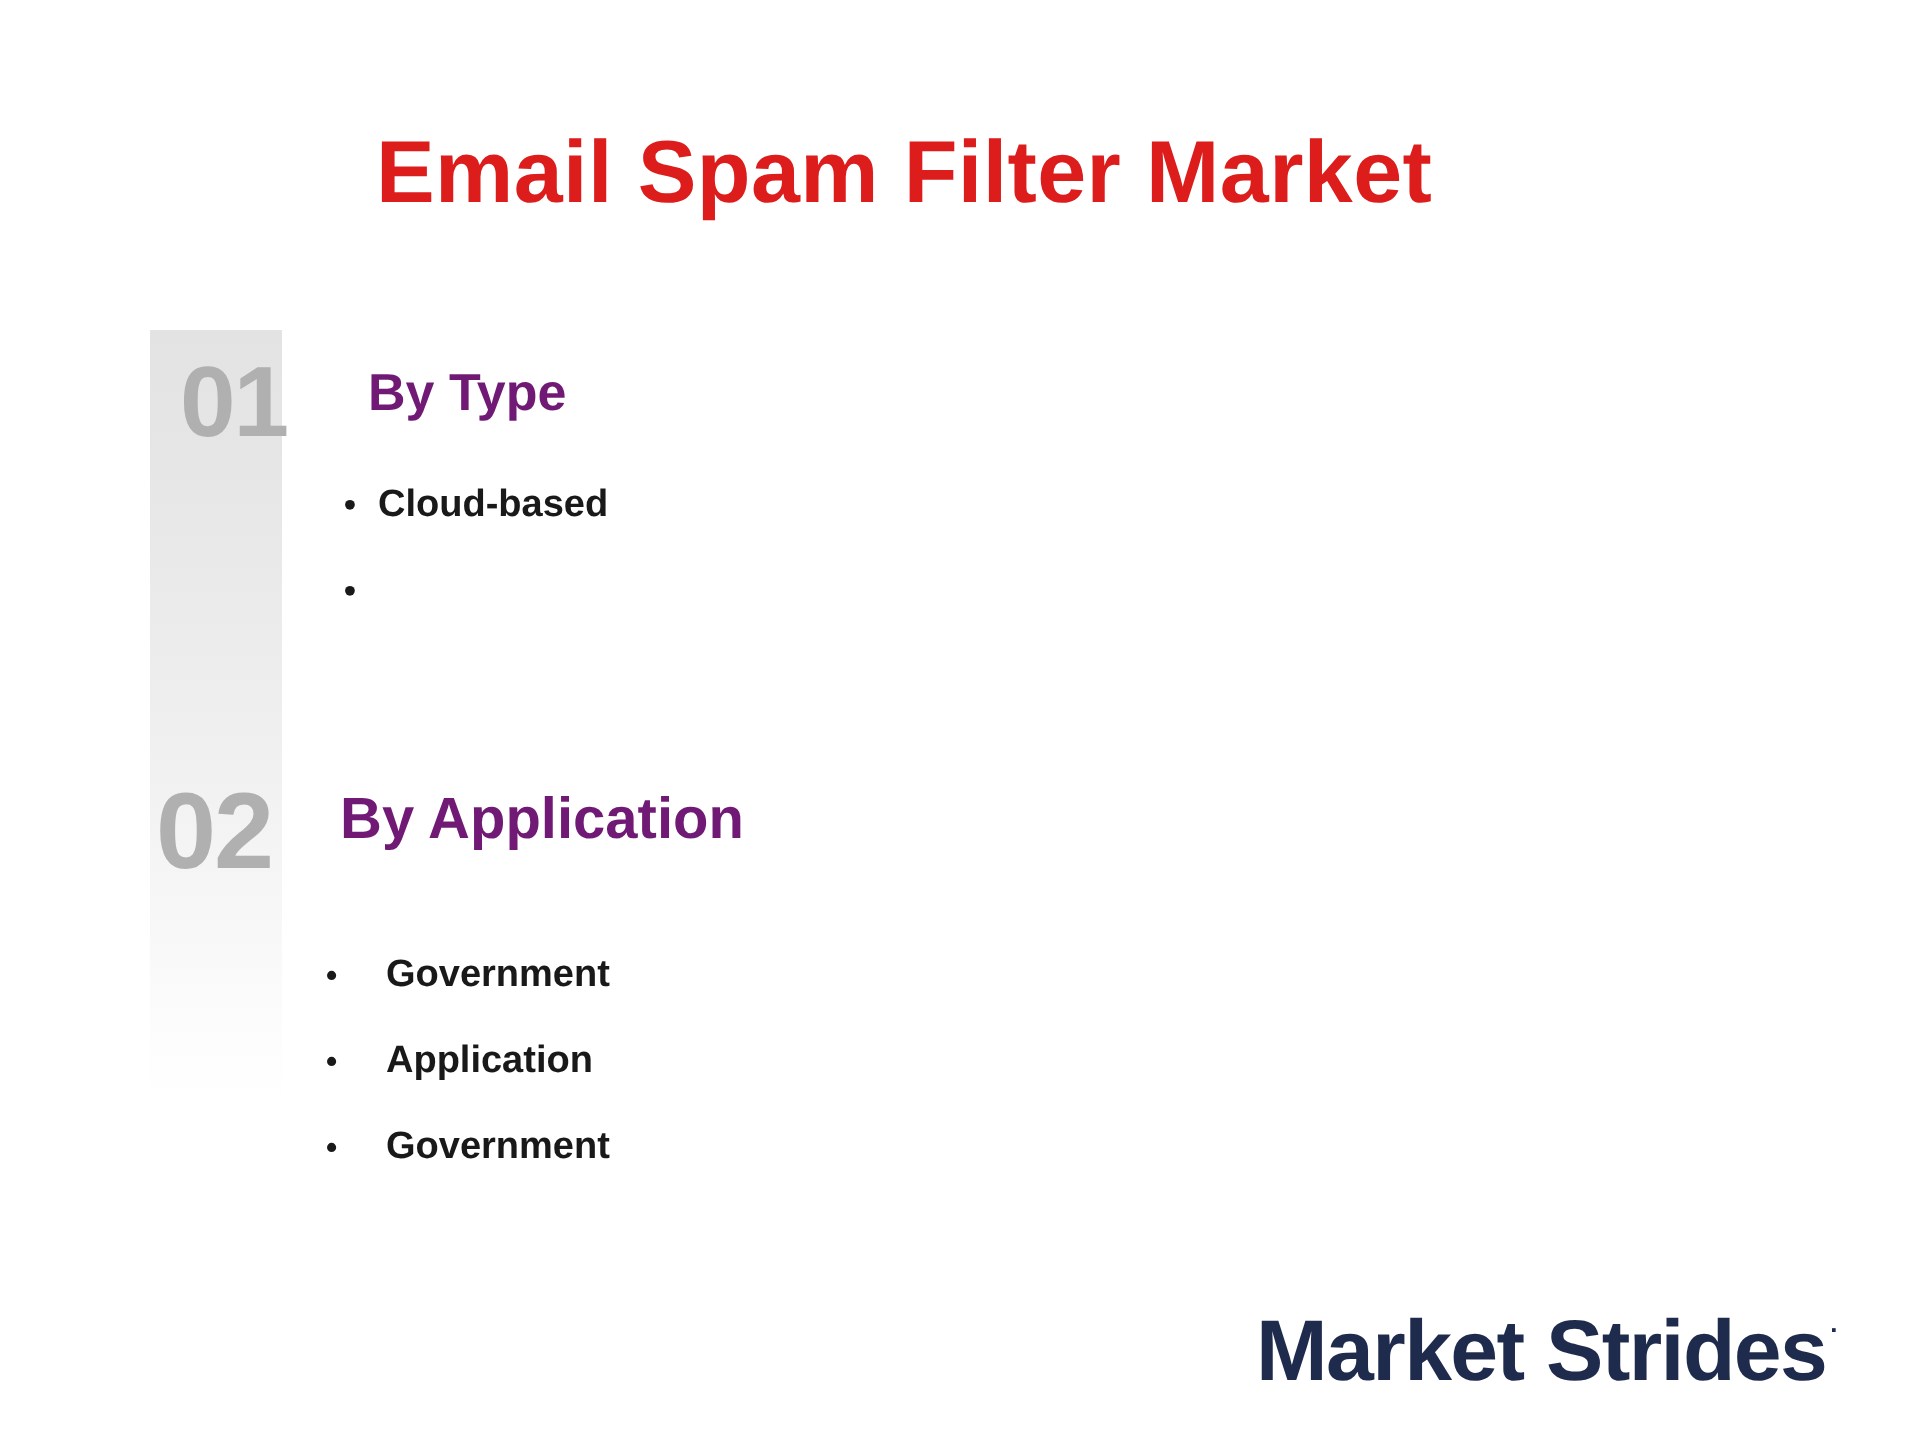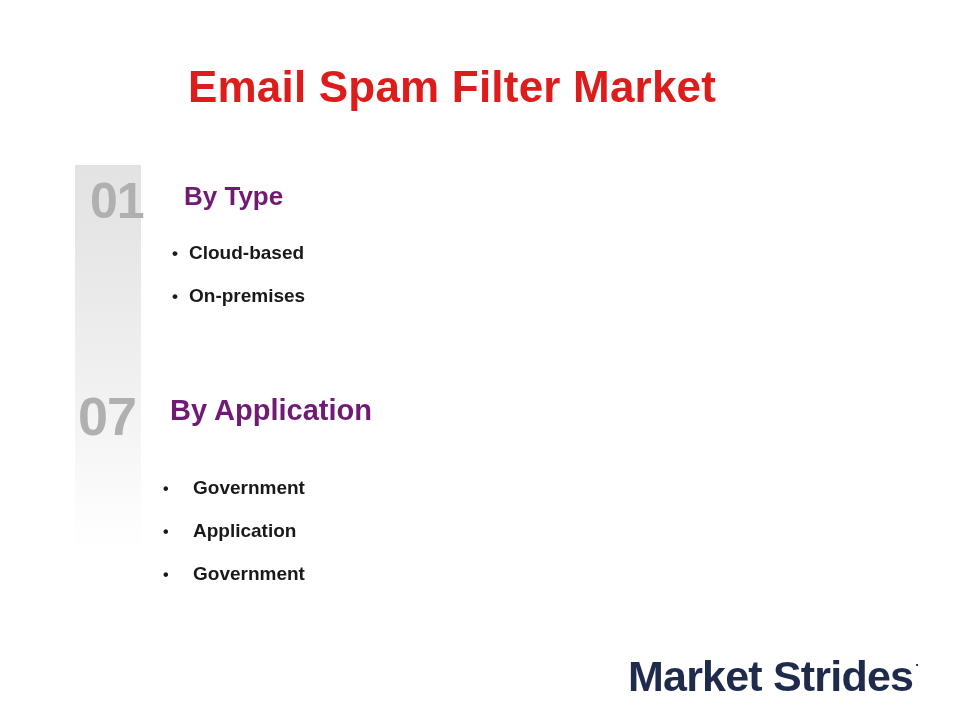--- a/index.html
+++ b/index.html
@@ -165,27 +165,26 @@
   <div class="section" id="section-type">
     <div class="section-number">01</div>
     <div class="section-heading">By  Type</div>
     <ul class="bullet-list">
       <li class="bullet-item">
         <span class="bullet-dot">•</span>
         <span>Cloud-based</span>
       </li>
       <li class="bullet-item">
         <span class="bullet-dot">•</span>
-        <span>On-premises</span>
       </li>
     </ul>
   </div>
 
   <div class="section" id="section-application">
-    <div class="section-number">07</div>
+    <div class="section-number">02</div>
     <div class="section-heading">By Application</div>
     <ul class="bullet-list">
       <li class="bullet-item">
         <span class="bullet-dot">•</span>
         <span>Government</span>
       </li>
       <li class="bullet-item">
         <span class="bullet-dot">•</span>
         <span>Application</span>
       </li>

